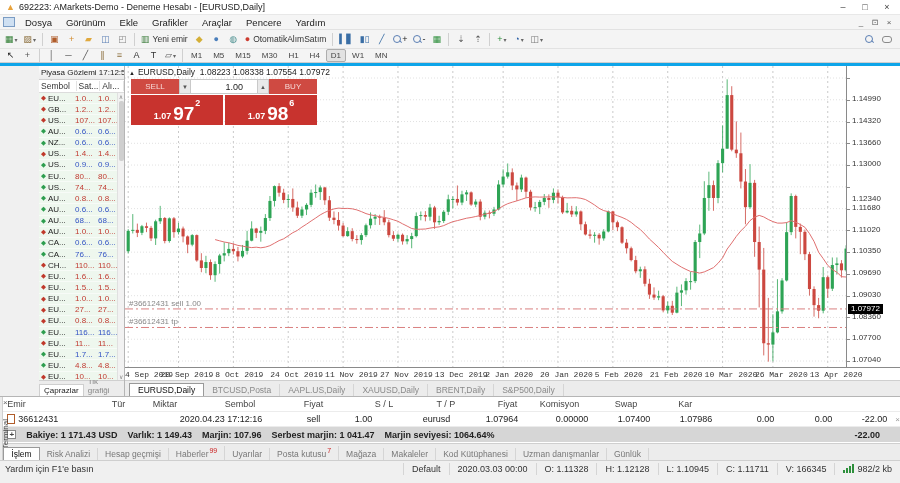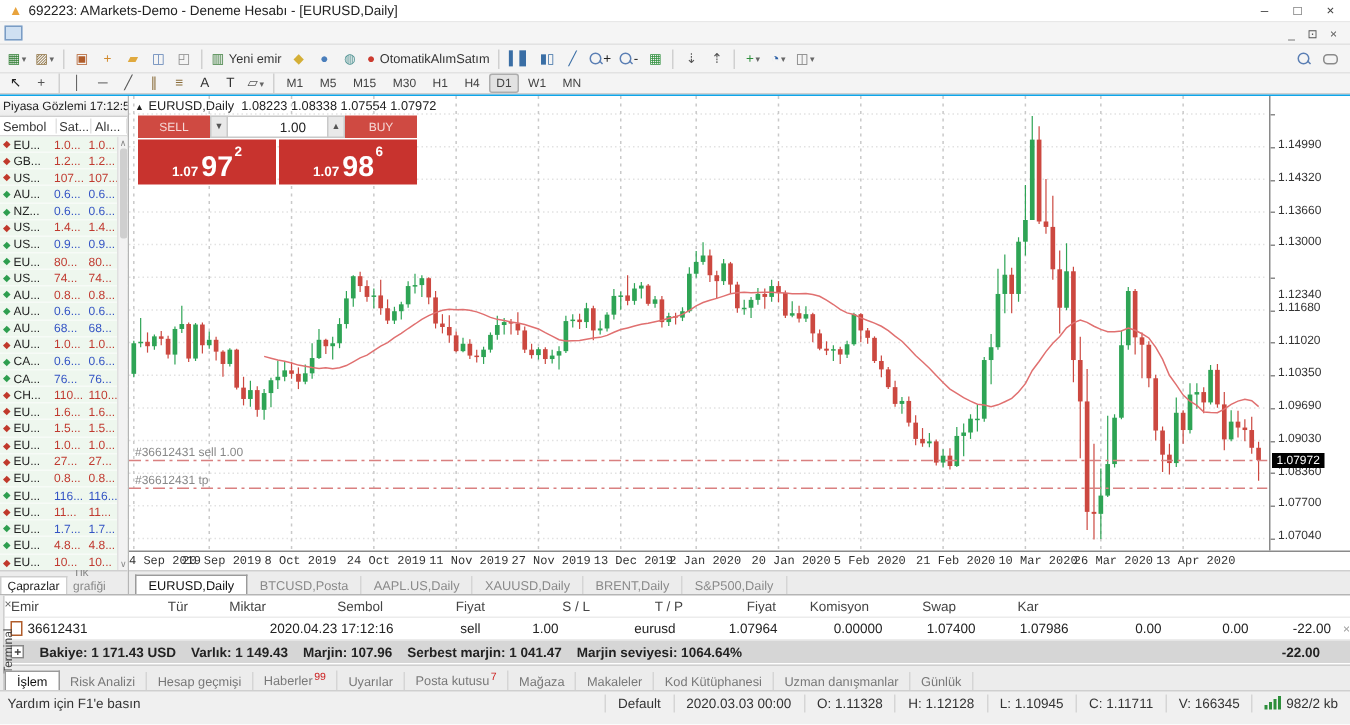--- a/index.html
+++ b/index.html
@@ -31,21 +31,21 @@
 .tsep { width:1px; height:13px; background:#d0d0d0; margin:0 3px; }
 .tf-btn { font-size:8px; color:#444; padding:0 4px; height:13px; display:flex; align-items:center; border:1px solid transparent; border-radius:2px; }
 .tf-btn.active { background:#e2e2e2; border-color:#adadad; }
 .mag { position:relative; width:9px; height:9px; }
 .mag::before { content:""; position:absolute; left:0; top:0; width:6px; height:6px; border:1.4px solid #5b7fb4; border-radius:50%; }
 .mag::after { content:""; position:absolute; left:6px; top:6px; width:3px; height:1.4px; background:#5b7fb4; transform:rotate(45deg); }
 .chatic { width:10px; height:7px; border:1.2px solid #8a8a8a; border-radius:3px; }
 .right-icons { margin-left:auto; display:flex; align-items:center; padding-right:8px; gap:8px; }
 
 
-.main { display:flex; height:333px; border-top:1px solid #0ea5e9; }
+.main { display:flex; height:333px; border-top:3px solid #0ea5e9;padding-left:39px; }
 
 
 .market { width:86px; background:#fff; border-right:1px solid #b5b5b5; display:flex; flex-direction:column; font-size:8.5px; }
 .m-header { height:14px; background:linear-gradient(#fdfdfd,#ececec); border-bottom:1px solid #cfcfcf; display:flex; align-items:center; padding:0 2px; font-size:8px; color:#222; white-space:nowrap; overflow:hidden; }
 .m-cols { height:13px; display:flex; border-bottom:1px solid #dcdcdc; color:#333; align-items:center; }
 .m-cols span { padding:0 2px; border-right:1px solid #e3e3e3; overflow:hidden; white-space:nowrap; }
 .mc0 { width:38px; } .mc1 { width:24px; } .mc2 { width:24px; }
 .m-rows { flex:1; overflow:hidden; position:relative; }
 .mw-row { height:11.15px; display:flex; align-items:center; background:#eef7ee; border-bottom:1px solid #f7fbf7; white-space:nowrap; }
 .mw-ic { width:9px; text-align:center; font-size:6.5px; }
@@ -129,20 +129,29 @@
     <span>692223: AMarkets-Demo - Deneme Hesabı - [EURUSD,Daily]</span>
     <span class="win-controls">
       <span class="win-btn">–</span>
       <span class="win-btn">□</span>
       <span class="win-btn">×</span>
     </span>
   </div>
 
   <div class="menubar">
     <span class="menu-icon"></span>
+    <span id="menu-items" style="display: flex;">
+        <span class="menu-item">Dosya</span>
+        <span class="menu-item">Görünüm</span>
+        <span class="menu-item">Ekle</span>
+        <span class="menu-item">Grafikler</span>
+        <span class="menu-item">Araçlar</span>
+        <span class="menu-item">Pencere</span>
+        <span class="menu-item">Yardım</span>
+      </span>
     <span class="child-controls">
       <span class="child-btn">_</span>
       <span class="child-btn">⊡</span>
       <span class="child-btn">×</span>
     </span>
   </div>
 
   <div class="toolbar toolbar1">
     <span id="tb-row1" style="display:flex;align-items:center;">
         <span class="tbtn">

